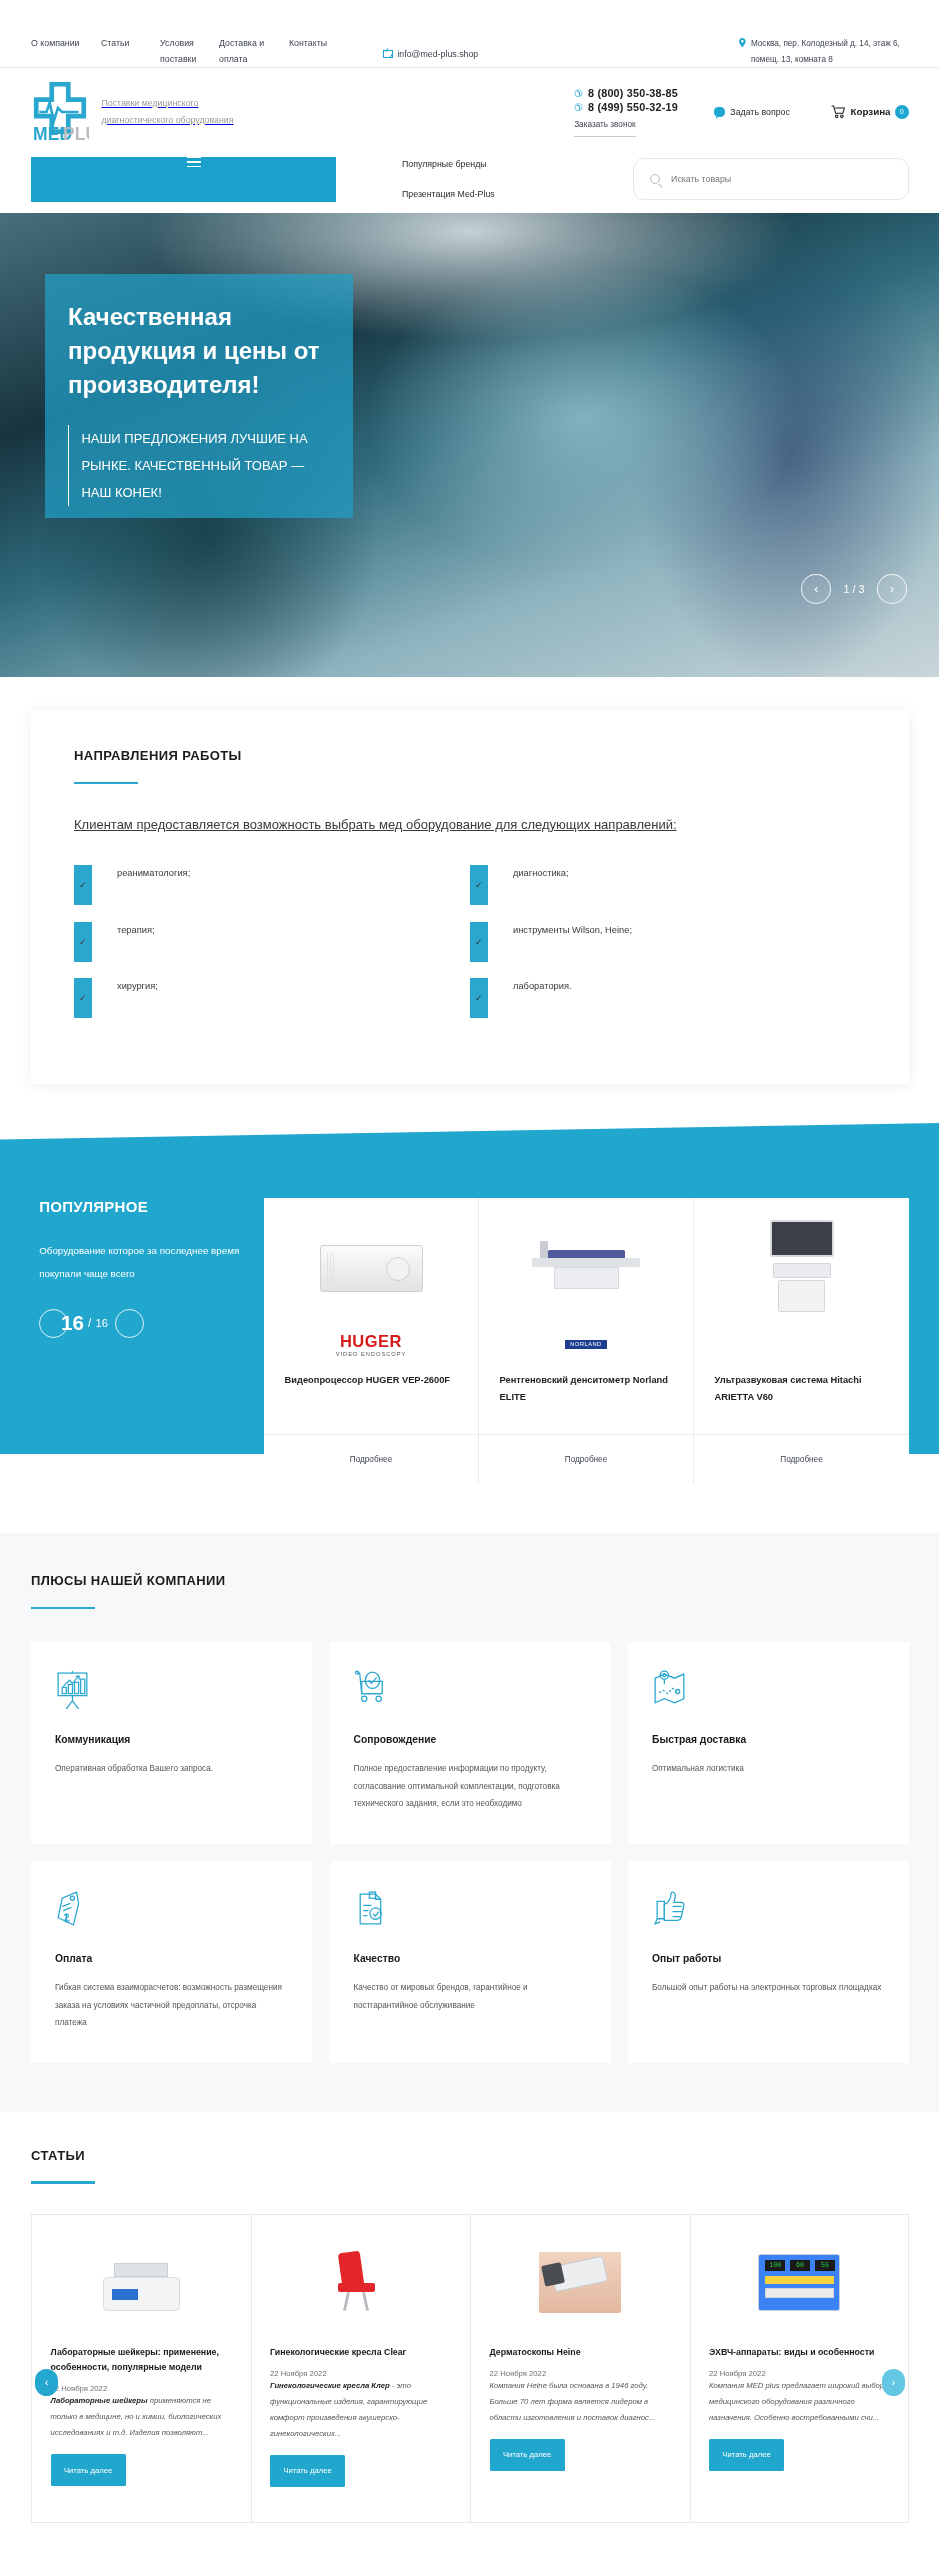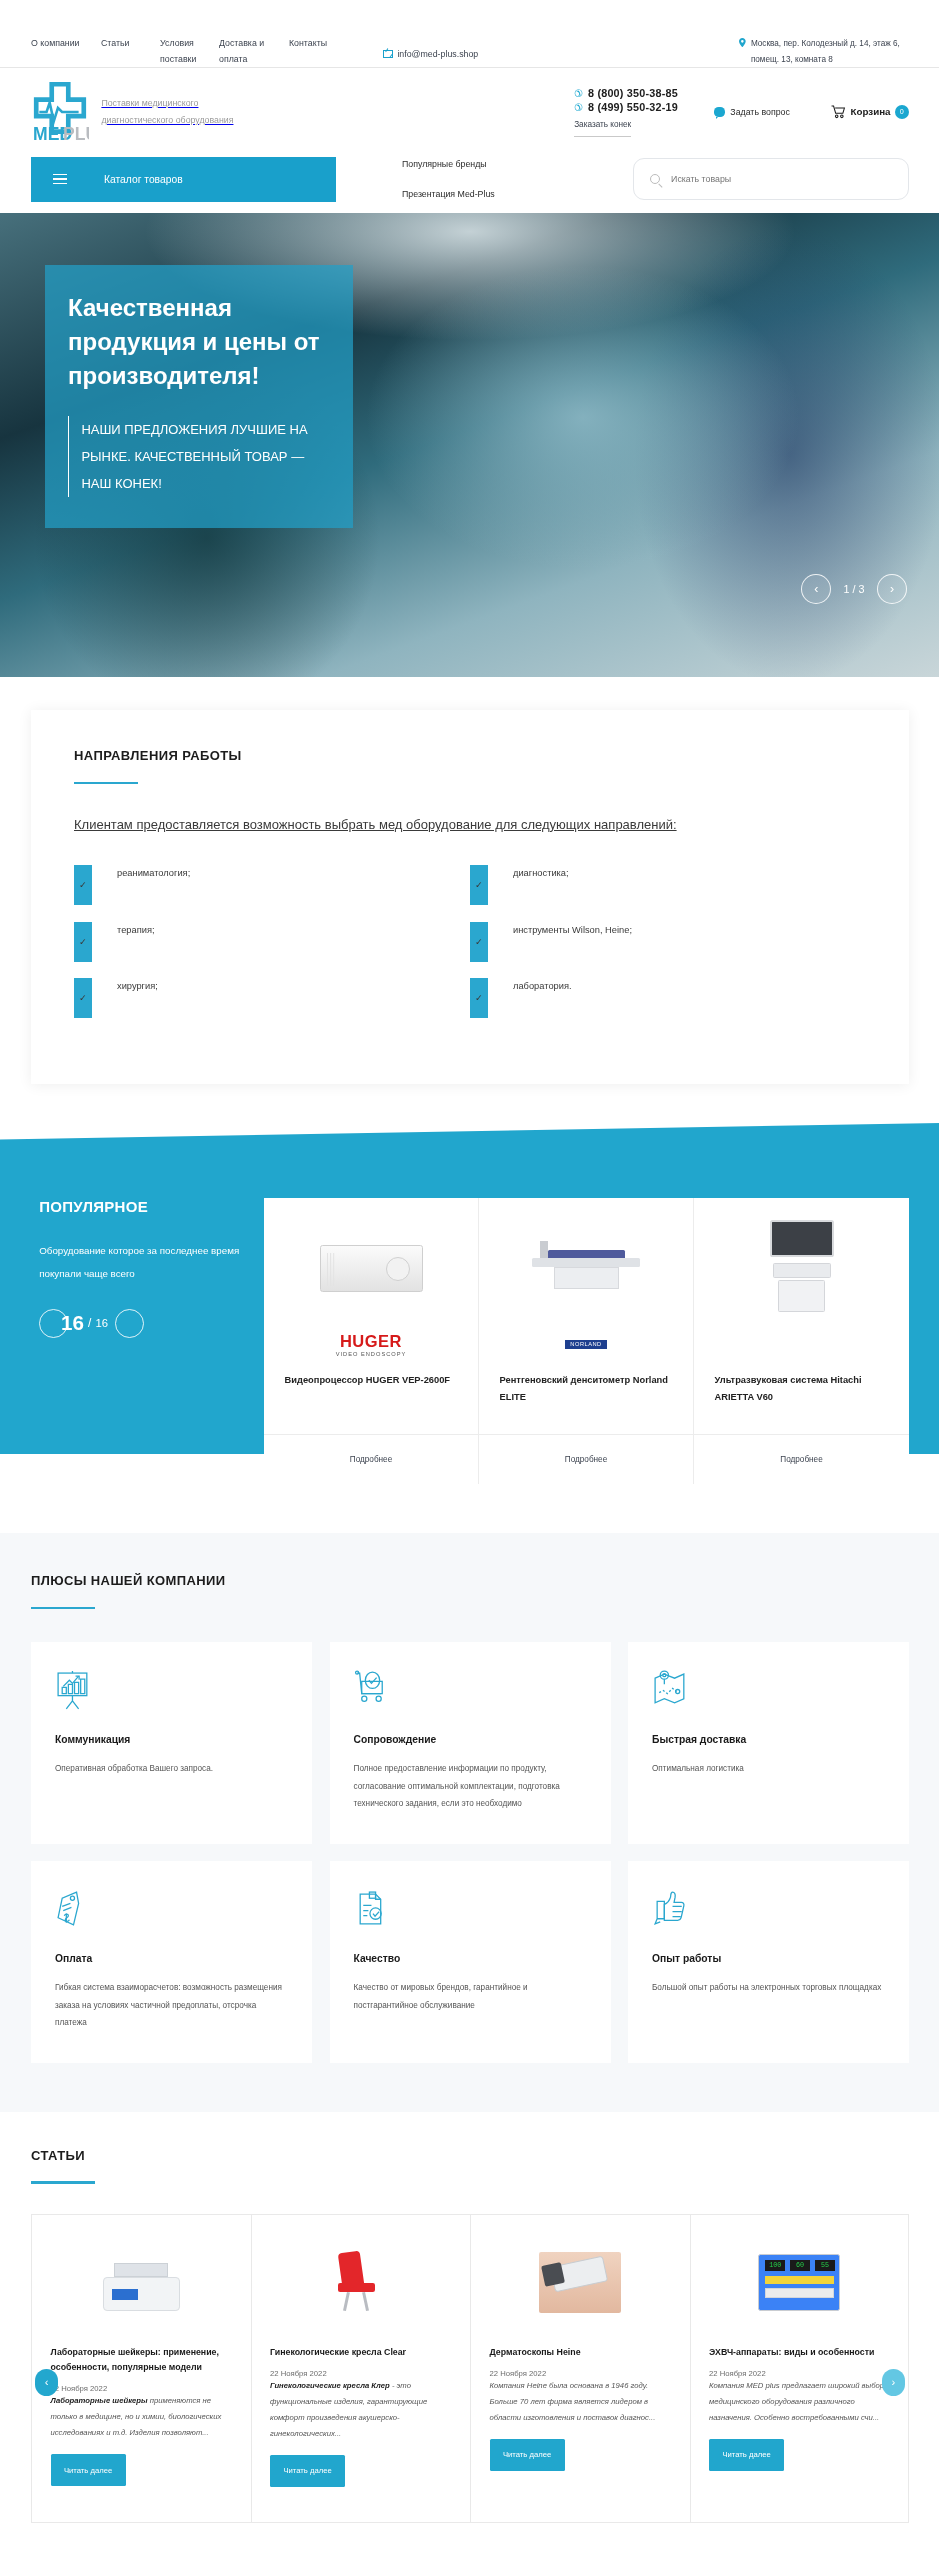--- a/index.html
+++ b/index.html
@@ -54,21 +54,21 @@
   .cart-btn { display: flex; align-items: center; gap: 4.1px; margin-left: 41px; text-decoration: none; }
   .cart-ico { width: 15.5px; height: 13.4px; position: relative; }
   .cart-btn .cart-label { font-size: 9.8px; font-weight: bold; color: #202020; }
   .cart-count { width: 14.4px; height: 14.4px; border-radius: 50%; background: #1ba7d0; color: #fff; font-size: 7.2px; display: flex; align-items: center; justify-content: center; }
 
   
   .navbar { height: 46px; display: flex; align-items: stretch; }
   .navbar .container { display: flex; align-items: center; }
   .catalog-btn {
     background: #19a0cb; color: #fff; width: 305px; height: 45px;
-    display: flex; align-items: center; gap: 37px; padding-left: 21.6px; cursor: pointer;
+    display: flex; align-items: center; gap: 37px; padding-left: 21.6px; cursor: pointer; flex-direction: column;
   }
   .burger { display: flex; flex-direction: column; gap: 3.1px; }
   .burger i { display: block; width: 14.4px; height: 1.5px; background: #fff; }
   .catalog-btn span { font-size: 10.3px; }
   .navlinks { display: flex; gap: 19.6px; margin-left: 66px; flex-direction: column; }
   .navlinks a { font-size: 8.8px; color: #2b2b2b; text-decoration: none; }
   .searchbox {
     margin-left: auto; width: 276px; height: 42px; border: 0.5px solid #e3e6ea; background:#fff;
     display: flex; align-items: center; gap: 11.3px; padding: 0 15.5px; border-radius: 11px;
   }
@@ -81,21 +81,21 @@
           background: linear-gradient(160deg,#47707c 0%, #17343f 28%, #2f6b7c 48%, #8fb4bf 72%, #c9d6d9 100%); }
   .hero:before {
     content:""; position:absolute; inset:0;
     background:
       radial-gradient(ellipse 309px 216px at 62% 44%, rgba(155,196,208,.75), transparent 70%),
       radial-gradient(ellipse 216px 319px at 84% 52%, rgba(30,50,96,.55), transparent 72%),
       radial-gradient(ellipse 247px 258px at 22% 70%, rgba(16,50,56,.7), transparent 70%),
       radial-gradient(ellipse 464px 155px at 50% 4%, rgba(225,235,238,.85), transparent 70%);
   }
   .hero-panel {
-    position: absolute; left: 45px; top: 52px; width: 308px; padding: 26px 23px 31px;
+    position: absolute; left: 45px; top: 61px; width: 308px; padding: 26px 23px 12px;
     background: rgba(34,160,199,.72);
   }
   .hero-panel h1 { color:#fff; font-size: 24px; line-height: 34px; font-weight: bold; }
   .hero-sub { margin-top: 23px; border-left: 1.5px solid #fff; padding-left: 12.4px; }
   .hero-sub p { color:#fff; font-size: 13px; line-height: 27px; text-transform: uppercase; font-weight: 300; }
   .hero-ctrl { position: absolute; right: 33px; bottom: 73px; display: flex; align-items: center; gap: 12.4px; }
   .hero-arrow { width: 30px; height: 30px; border: 1px solid rgba(255,255,255,.85); border-radius: 50%;
                 display:flex; align-items:center; justify-content:center; color:#fff; font-size:12.4px; cursor:pointer; background: rgba(255,255,255,.08); }
   .hero-count { color:#fff; font-size: 10.8px; }
 
@@ -242,21 +242,21 @@
             <div class="phone-row">
               <span class="ph-ico">✆</span>
               <a href="#">8 (800) 350-38-85</a>
             </div>
             <div class="phone-row">
               <span class="ph-ico">✆</span>
               <a href="#">8 (499) 550-32-19</a>
             </div>
           </div>
           <div class="callback">
-            <a href="#">Заказать конек</a>
+            <a href="#">Заказать звонок</a>
           </div>
         </div>
 
         <a href="#" class="ask-btn">
           <span class="ask-bubble"></span>
           <span>Задать вопрос</span>
         </a>
 
         <a href="#" class="cart-btn">
           <span class="cart-ico">

